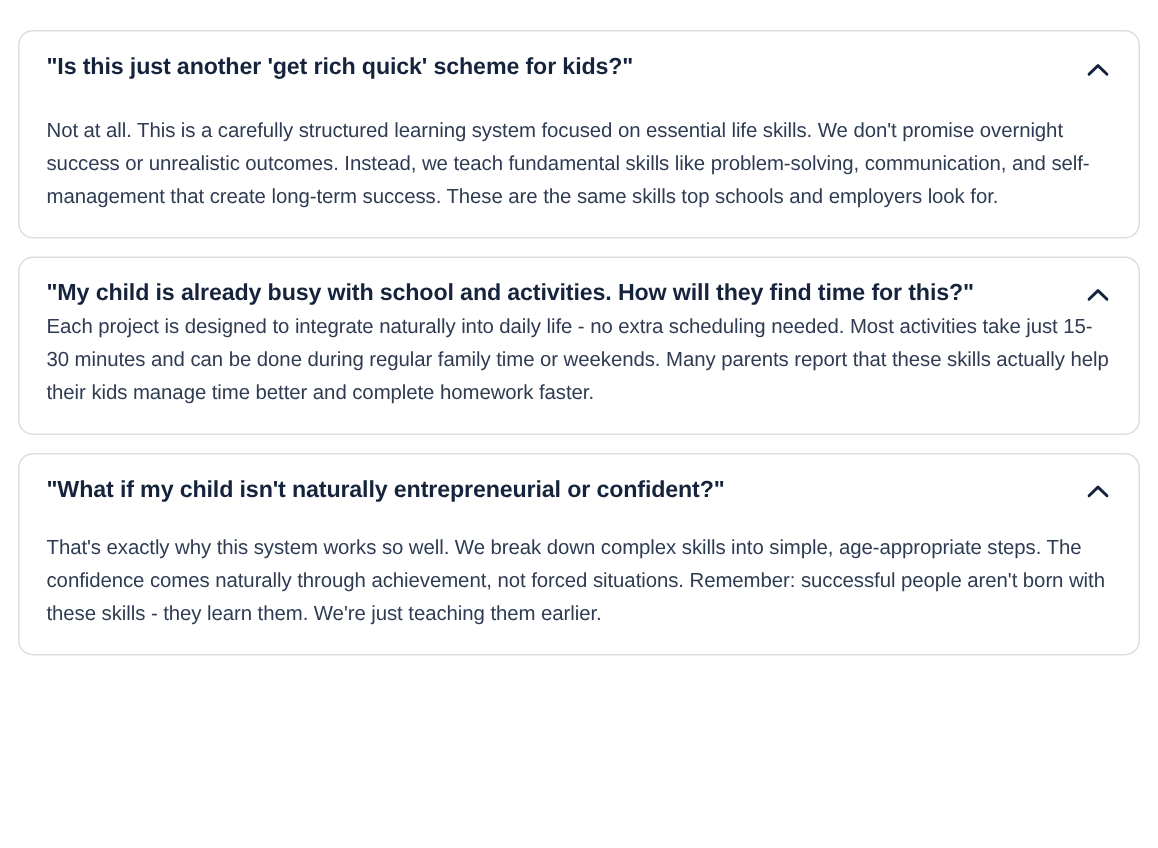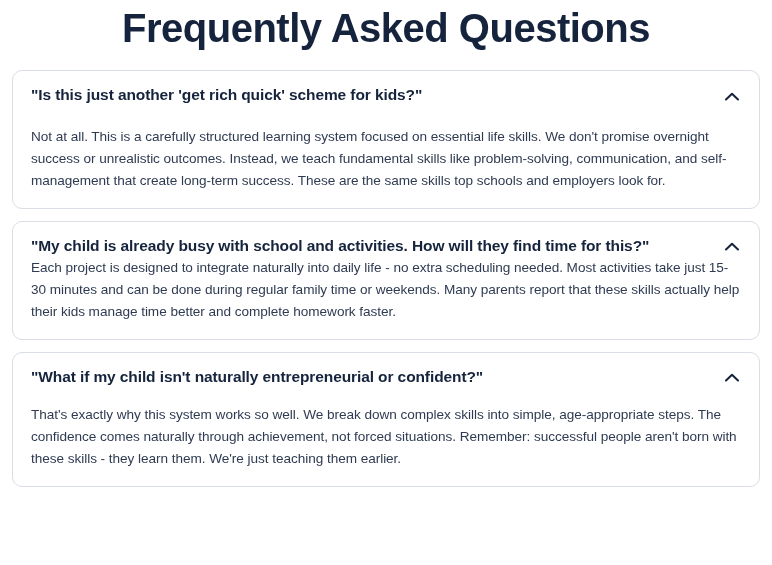--- a/index.html
+++ b/index.html
@@ -80,21 +80,20 @@
   }
   .item-1 .faq-answer { margin-top: 20px; }
   .item-2 .faq-answer { margin-top: 0; }
   .item-3 .faq-answer { }
 </style>
 </head>
 <body>
 
 <div class="page">
 
-  <h1 class="faq-title">Frequently Asked Questions</h1>
 
   <div class="faq-list">
 
     <div class="faq-item item-1">
       <div class="faq-header">
         <div class="faq-question">"Is this just another 'get rich quick' scheme for kids?"</div>
         <div class="faq-toggle">
           <svg width="14" height="9" viewBox="0 0 14 9" aria-hidden="true">
             <path d="M1 7.5 L7 1.8 L13 7.5" fill="none" stroke="#15233c" stroke-width="2" stroke-linecap="round" stroke-linejoin="round"></path>
           </svg>

